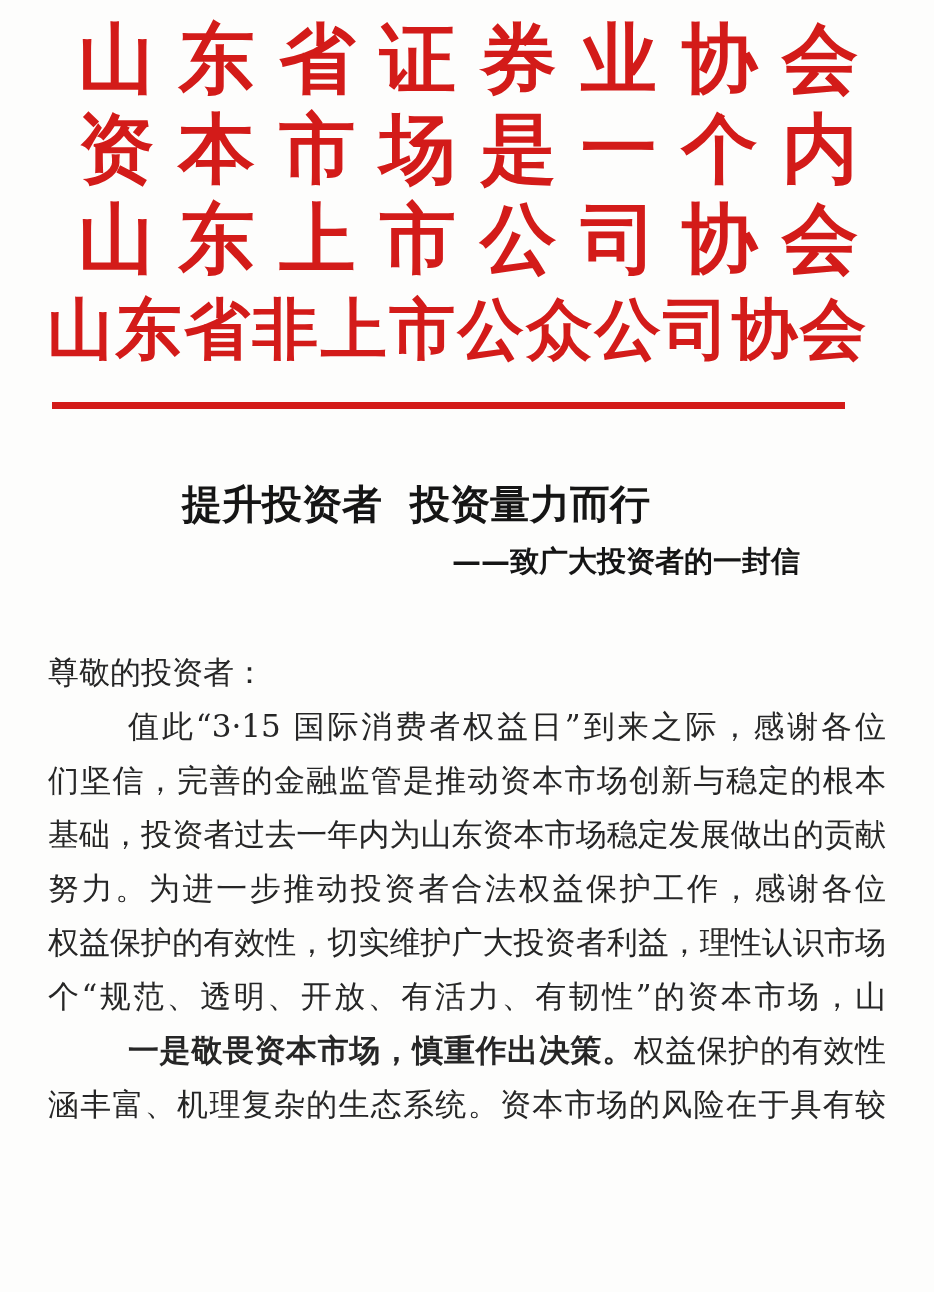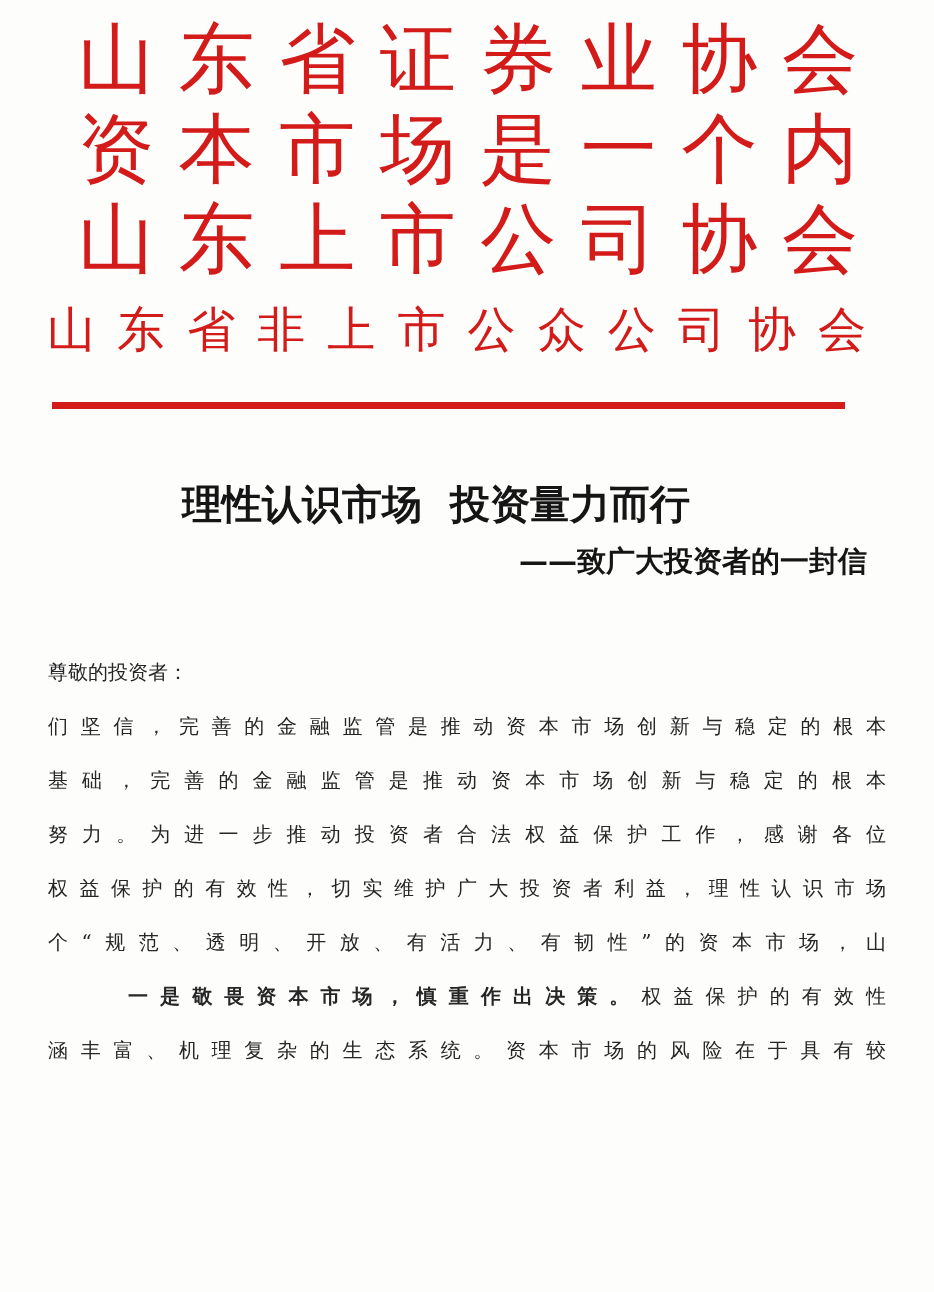--- a/index.html
+++ b/index.html
@@ -14,29 +14,29 @@
   .page{
     position:relative;
     width:934px;height:1292px;
     overflow:hidden;
     background:var(--paper);
   }
   .letterhead{padding:14px 76px 0 78px;}
   .org-line{
     font-size:76px;
     line-height:90px;
-    font-weight:normal;
+    font-weight:bold;
     color:var(--red);
     white-space:nowrap;
     text-align:justify;
     text-align-last:justify;
     text-justify:inter-character;
   }
   .org-line.condensed{
-    font-size:48px;
+    font-size:66px;
     margin-left:-31px;
     margin-right:-8px;
   }
   .red-rule{
     height:7px;
     width:793px;
     margin:28px 0 0 52px;
     background:var(--red);
   }
   .title{
@@ -48,25 +48,24 @@
     word-spacing:0.35em;
     white-space:nowrap;
   }
   .subtitle{
     margin:14px 0 0 452px;
     font-size:29px;
     line-height:40px;
     font-weight:bold;
     color:var(--title-ink);
     white-space:nowrap;
-    text-align:center;
   }
   .letter-body{
     margin:64px 48px 0 48px;
-    font-size:20px;
+    font-size:31px;
     color:var(--ink);
   }
   .bline{
     height:54px;
     line-height:54px;
     font-weight:normal;
     white-space:nowrap;
   }
   .j{
     text-align:justify;
@@ -88,28 +87,29 @@
   <header class="letterhead">
     <div class="org-line">山东省证券业协会</div>
     <div class="org-line">资本市场是一个内</div>
     <div class="org-line">山东上市公司协会</div>
     <div class="org-line condensed">山东省非上市公众公司协会</div>
   </header>
 
   <div class="red-rule"></div>
 
   <main>
-    <h1 class="title">理性认识市场 投资量力而行</h1>
+    <h1 class="title">提升投资者 投资量力而行</h1>
     <h2 class="subtitle">——致广大投资者的一封信</h2>
 
     <section class="letter-body">
       <p class="bline">尊敬的投资者：</p>
 
+      <p class="bline j indent">值此“3·15 国际消费者权益日”到来之际，感谢各位</p>
       <p class="bline j">们坚信，完善的金融监管是推动资本市场创新与稳定的根本</p>
-      <p class="bline j">基础，完善的金融监管是推动资本市场创新与稳定的根本</p>
+      <p class="bline j">基础，投资者过去一年内为山东资本市场稳定发展做出的贡献</p>
       <p class="bline j">努力。为进一步推动投资者合法权益保护工作，感谢各位</p>
       <p class="bline j">权益保护的有效性，切实维护广大投资者利益，理性认识市场</p>
       <p class="bline j">个“规范、透明、开放、有活力、有韧性”的资本市场，山</p>
 
       <p class="bline j indent"><span class="emph">一是敬畏资本市场，慎重作出决策。</span><span>权益保护的有效性</span></p>
 
       <p class="bline j">涵丰富、机理复杂的生态系统。资本市场的风险在于具有较</p>
     </section>
   </main>
 

